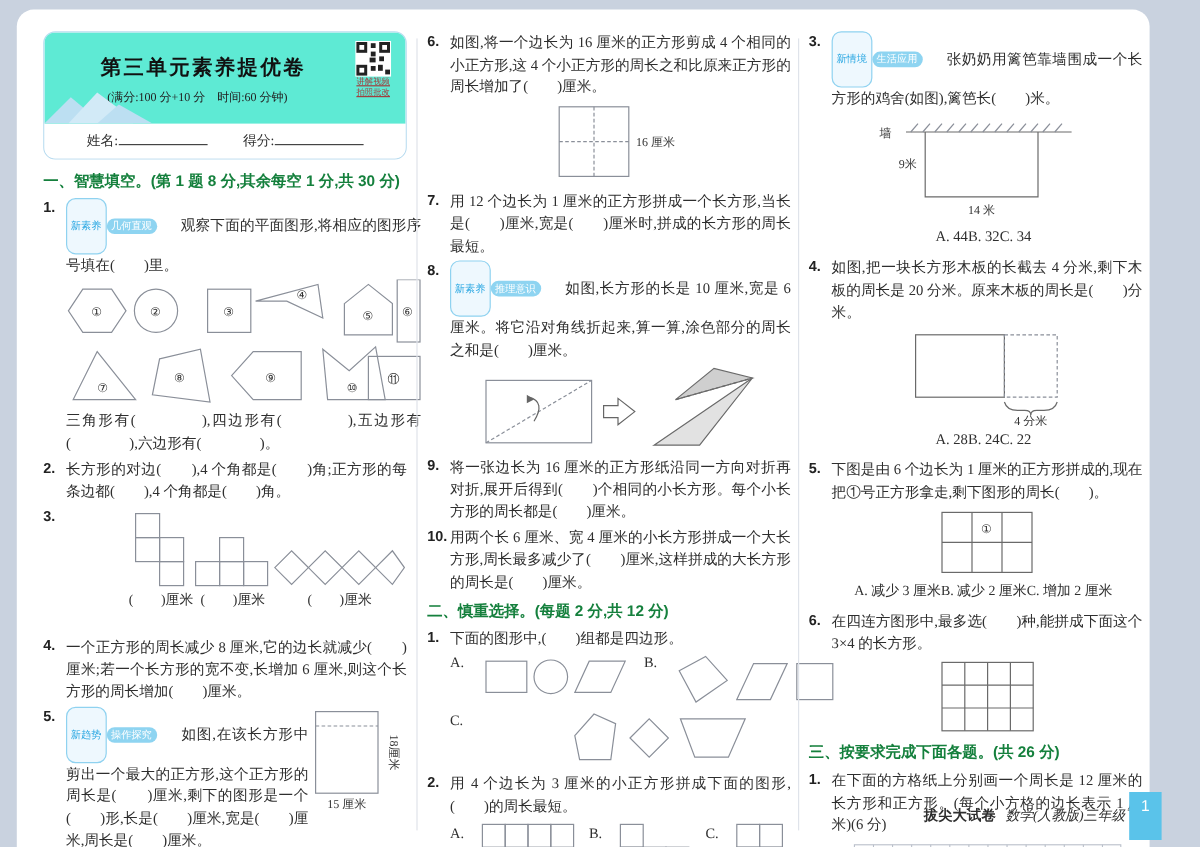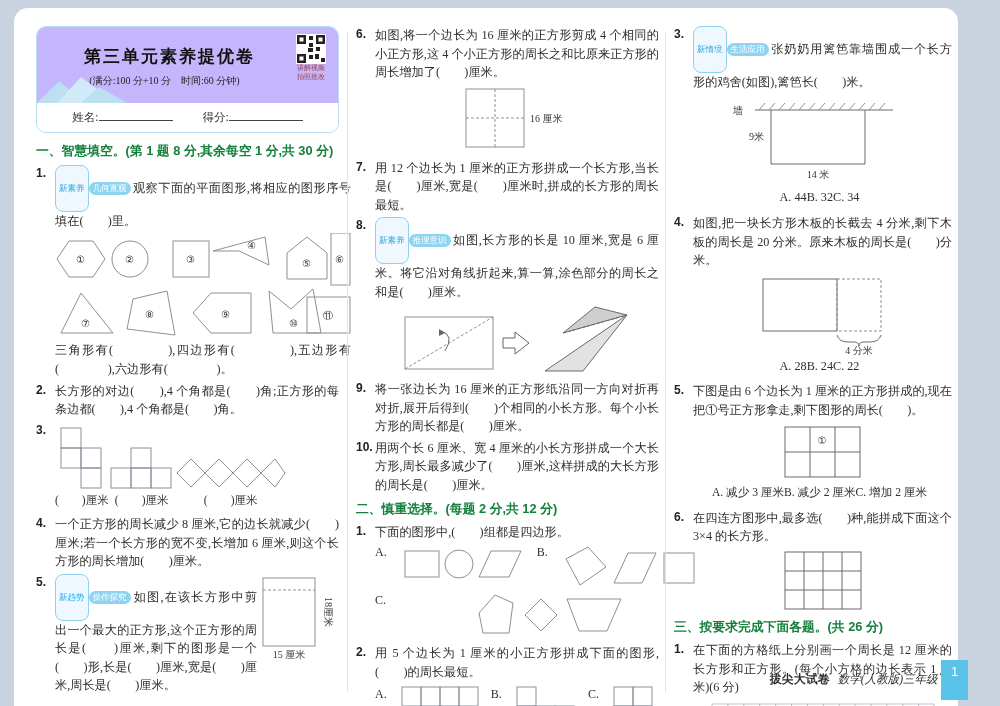--- a/index.html
+++ b/index.html
@@ -9,38 +9,38 @@
   .page { position:absolute; left:14px; top:8px; width:944px; height:698px;
           background:#ffffff; border-radius:14px 14px 0 0; }
   .coldiv { position:absolute; top:24px; bottom:14px; width:1px; background:#dfe3ea; }
   .col { position:absolute; top:18px; }
   .col1 { left:22px;  width:303px; }
   .col2 { left:342px; width:303px; }
   .col3 { left:660px; width:278px; }
 
   
   .hdr { border:1px solid #b9dcf0; border-radius:10px; overflow:hidden; background:#fff; margin-bottom:10px; position:relative; }
-  .hdr-top { background:#c4b5fd; padding:10px 20px 8px 14px; position:relative; min-height:76px; }
+  .hdr-top { background:#5eead4; padding:10px 20px 8px 14px; position:relative; min-height:76px; }
   .hdr-title { font-size:17px; font-weight:bold; letter-spacing:2px; color:#111; text-align:center; margin:8px 40px 6px 10px; font-family:"Liberation Sans", sans-serif; }
   .hdr-sub { font-size:10px; text-align:center; margin-right:40px; color:#222; }
   .qr { position:absolute; right:7px; top:7px; width:40px; text-align:center; }
-  .qr-cap { font-size:7px; color:#a04040; line-height:1.25; }
+  .qr-cap { font-size:7px; color:#a04040; line-height:1.25;text-decoration:underline; }
   .hdr-mtn { position:absolute; left:0; bottom:0; }
   .hdr-bottom { background:#fff; padding:6px 12px 7px; font-size:11.5px; display:flex; gap:30px; justify-content:center; }
   .blank { display:inline-block; width:74px; border-bottom:1px solid #444; height:12px; }
 
   .sec-head { color:#15803d; font-weight:bold; font-size:12.8px; margin:6px 0 5px; font-family:"Liberation Sans", sans-serif; }
   .q { display:flex; margin-bottom:3px; }
   .qnum { flex:none; width:19px; font-weight:bold; font-size:12px; font-family:"Liberation Sans", sans-serif; color:#222; padding-top:1px; }
   .qbody { flex:1; font-size:12.2px; line-height:1.52; text-align:justify; }
   .badge-o { display:inline-block; font-size:8.5px; color:#2aa7e2; border:1px solid #8fd2f0; background:#eef8fe;
              border-radius:8px; padding:16px 3px; vertical-align:1px; font-family:"Liberation Sans", sans-serif; }
   .badge-s { display:inline-block; font-size:8.5px; color:#fff; background:#8ed4f1; border-radius:8px;
-             padding:0 4px; vertical-align:1px; margin-right:2px; font-family:"Liberation Sans", sans-serif; }
-  .figrow { display:flex; align-items:flex-end; justify-content:flex-start; margin:4px 0 3px; }
+             padding:0 4px; vertical-align:1px; margin-right:20px; font-family:"Liberation Sans", sans-serif; }
+  .figrow { display:flex; align-items:flex-end; justify-content:flex-end; margin:4px 0 18px; }
   .figcol { text-align:center; }
   .figcap { font-size:11.5px; }
   svg { display:block; margin:0 auto; }
   svg text { font-size:10px; fill:#333; font-family:"Liberation Serif", serif; }
   .optrow { display:flex; justify-content:center; font-size:12.2px; margin:2px 6px 4px 0; }
   .optletter { font-size:12px; margin-right:2px; }
   .shapes-opts { display:flex; gap:14px; align-items:flex-start; margin:2px 0; }
   .floatfig { float:right; margin:0 0 2px 4px; }
 
   .footer { position:absolute; top:663px; left:0; width:935px; text-align:right; font-size:11.5px; }
@@ -278,21 +278,21 @@
                 <polygon points="94,8 148,8 134,40 106,40"></polygon>
               </g>
           </svg>
         </div>
       </div>
     </div>
 
     <div class="q">
       <span class="qnum">2.</span>
       <div class="qbody">
-        <span>用 5 个边长为 1 厘米的小正方形拼成下面的图形,(　　)的周长最短。</span>
+        <span>用 4 个边长为 3 厘米的小正方形拼成下面的图形,(　　)的周长最短。</span>
         <div class="shapes-opts" style="align-items:flex-start; gap:8px; margin-top:4px">
           <span class="optletter">A.</span>
           <svg width="80" height="24" viewBox="0 0 80 24">
             <g fill="none" stroke="#8a8f99">
                 <rect x="2" y="2" width="19" height="19"></rect>
                 <rect x="21" y="2" width="19" height="19"></rect>
                 <rect x="40" y="2" width="19" height="19"></rect>
                 <rect x="59" y="2" width="19" height="19"></rect>
               </g>
           </svg>

